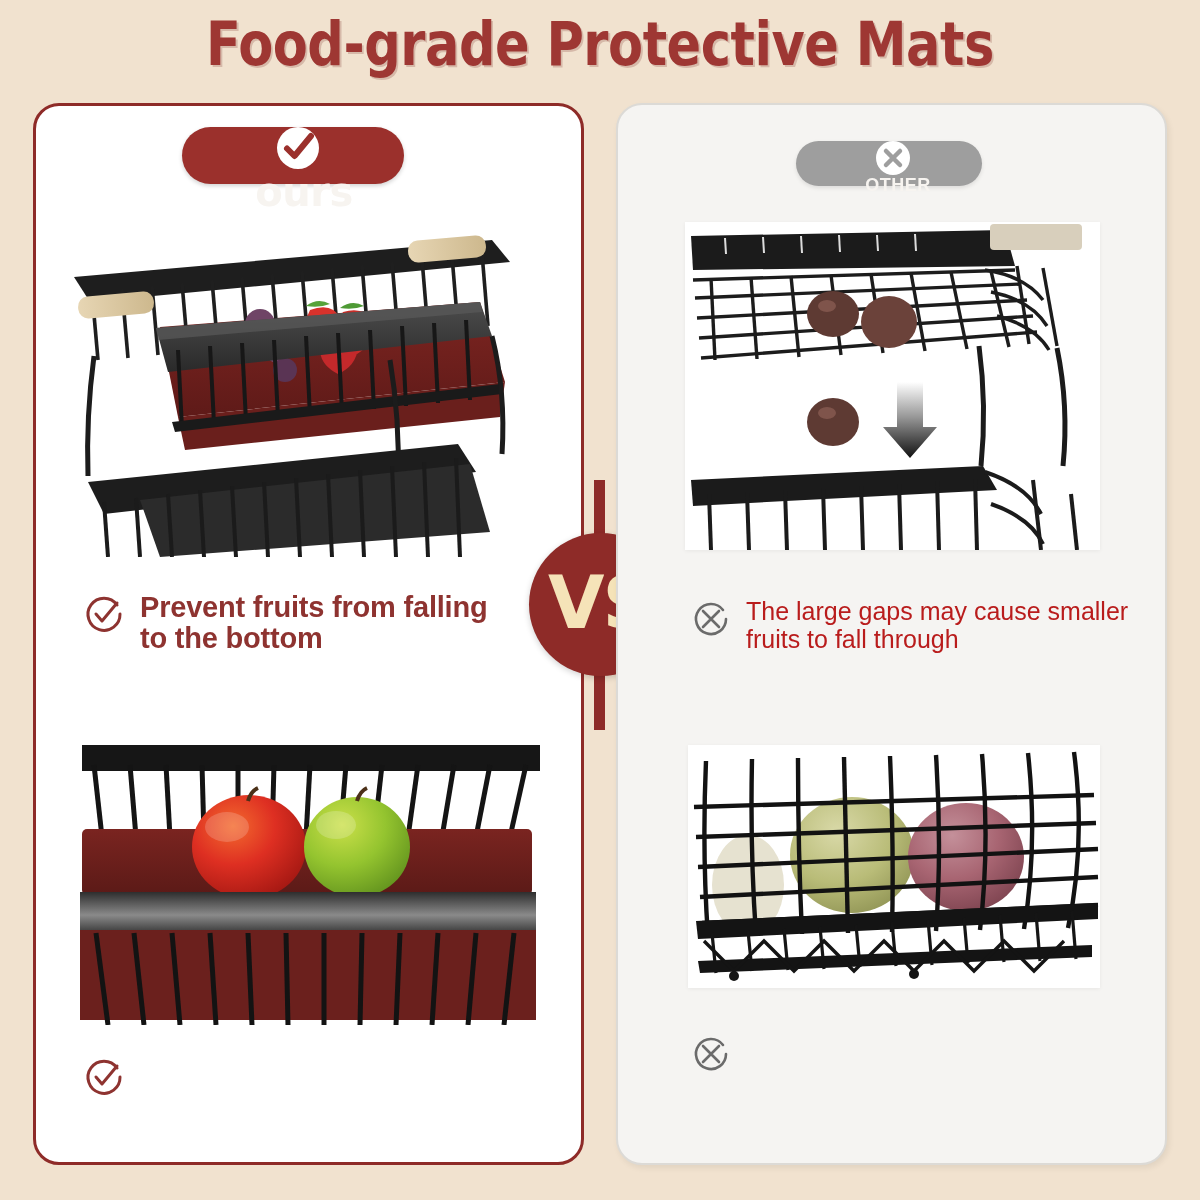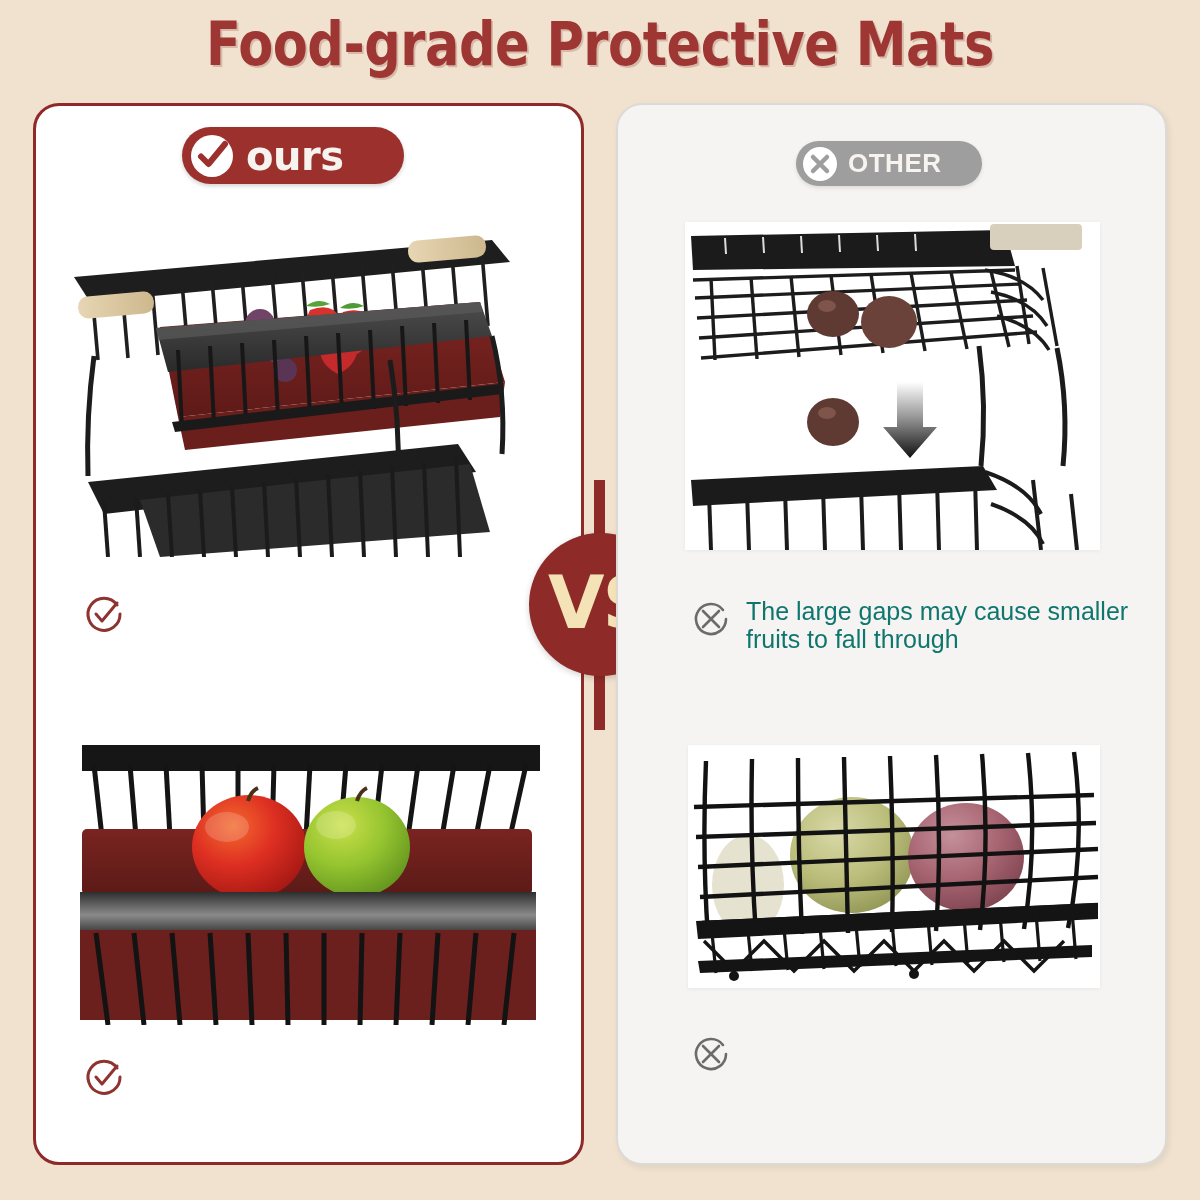--- a/index.html
+++ b/index.html
@@ -35,21 +35,21 @@
   #panel-other{
     left:616px;top:103px;width:551px;height:1062px;
     background:#F5F4F2;
     border:2px solid #DCDAD6;
     box-shadow:2px 3px 6px rgba(0,0,0,0.07);
   }
 
   
   .badge{
     position:absolute;display:flex;align-items:center;
-    border-radius:999px;box-sizing:border-box;
+    border-radius:999px;box-sizing:border-box;flex-direction:column;
   }
   #badge-ours{
     left:182px;top:127px;width:222px;height:57px;
     background:#9B302C;padding-left:9px;
     box-shadow:0 2px 4px rgba(0,0,0,0.18);
   }
   #badge-other{
     left:796px;top:141px;width:186px;height:45px;
     background:#9E9E9E;padding-left:7px;
     box-shadow:0 2px 4px rgba(0,0,0,0.10);
@@ -62,42 +62,42 @@
   #badge-ours .badge-mark{width:42px;height:42px;}
   #badge-other .badge-mark{width:34px;height:34px;}
   .badge-label{
     color:#F7F4F0;font-weight:bold;
   }
   #badge-ours .badge-label{
     font-size:40px;margin-left:13px;letter-spacing:-0.5px;
     font-family:"DejaVu Sans","Liberation Sans",sans-serif;
   }
   #badge-other .badge-label{
-    font-size:26px;margin-left:11px;letter-spacing:0.5px;
+    font-size:18px;margin-left:11px;letter-spacing:0.5px;
   }
 
   
   .photo{position:absolute;overflow:hidden;background:#FFFFFF;}
   #photo-ours-top{left:60px;top:232px;width:520px;height:325px;}
   #photo-other-top{left:685px;top:222px;width:415px;height:328px;
       box-shadow:0 1px 4px rgba(0,0,0,0.06);}
   #photo-ours-bottom{left:72px;top:737px;width:508px;height:288px;}
   #photo-other-bottom{left:688px;top:745px;width:412px;height:243px;
       box-shadow:0 1px 4px rgba(0,0,0,0.06);}
 
   
   .caption{position:absolute;display:flex;align-items:flex-start;}
   .cap-icon{flex:0 0 auto;margin-top:2px;}
   .cap-text{white-space:pre-line;}
   .cap-ours .cap-text{
     color:#8E3330;font-weight:bold;font-size:29px;line-height:1.08;
     margin-left:16px;letter-spacing:-0.2px;
   }
   .cap-other .cap-text{
-    color:#0f766e;font-weight:normal;font-size:25px;line-height:1.1;
+    color:#b91c1c;font-weight:normal;font-size:25px;line-height:1.1;
     margin-left:16px;
   }
   #caption-ours-top{left:84px;top:592px;width:470px;}
   #caption-other-top{left:692px;top:598px;width:450px;}
   #caption-ours-bottom{left:84px;top:1055px;width:470px;}
   #caption-other-bottom{left:692px;top:1033px;width:450px;}
 
   
   #vs-connector{
     position:absolute;left:594px;top:480px;width:11px;height:250px;
@@ -231,20 +231,22 @@
   </svg>
 </div>
 
 <div class="caption cap-ours" id="caption-ours-top">
   <span class="cap-icon">
     <svg width="40" height="40" viewBox="0 0 40 40" aria-hidden="true">
       <path d="M33 11 A16 16 0 1 0 36 20" fill="none" stroke="#8E3330" stroke-width="3" stroke-linecap="round"></path>
       <path d="M12 20 L18 27 L33 9" fill="none" stroke="#8E3330" stroke-width="3" stroke-linecap="round" stroke-linejoin="round"></path>
     </svg>
   </span>
+  <span class="cap-text">Prevent fruits from falling
+to the bottom</span>
 </div>
 
 <div class="photo" id="photo-ours-bottom">
   <svg width="508" height="288" viewBox="0 0 508 288" aria-hidden="true">
     <rect width="508" height="288" fill="#FFFFFF"></rect>
     <defs>
       <linearGradient id="matRedB" x1="0" y1="0" x2="0" y2="1">
         <stop offset="0" stop-color="#7A2420"></stop>
           <stop offset="1" stop-color="#5B1A17"></stop>
       </linearGradient>

